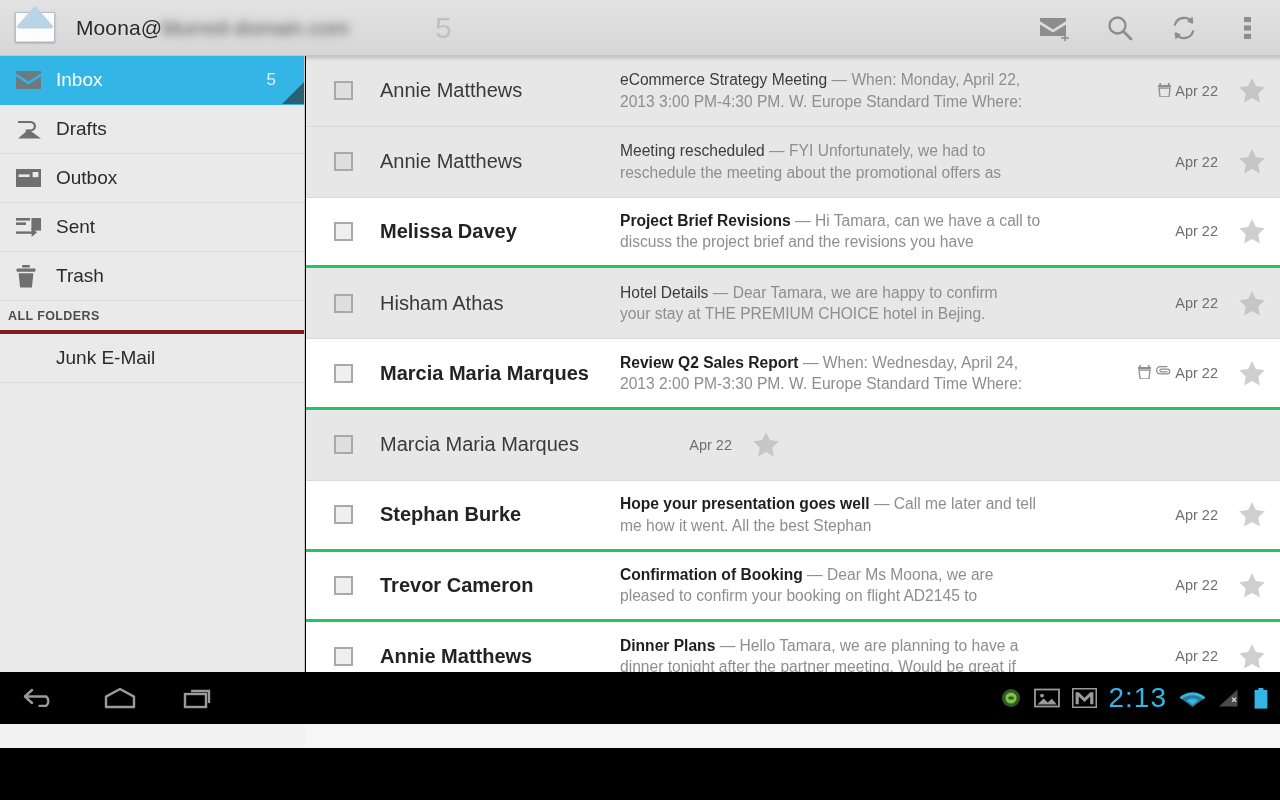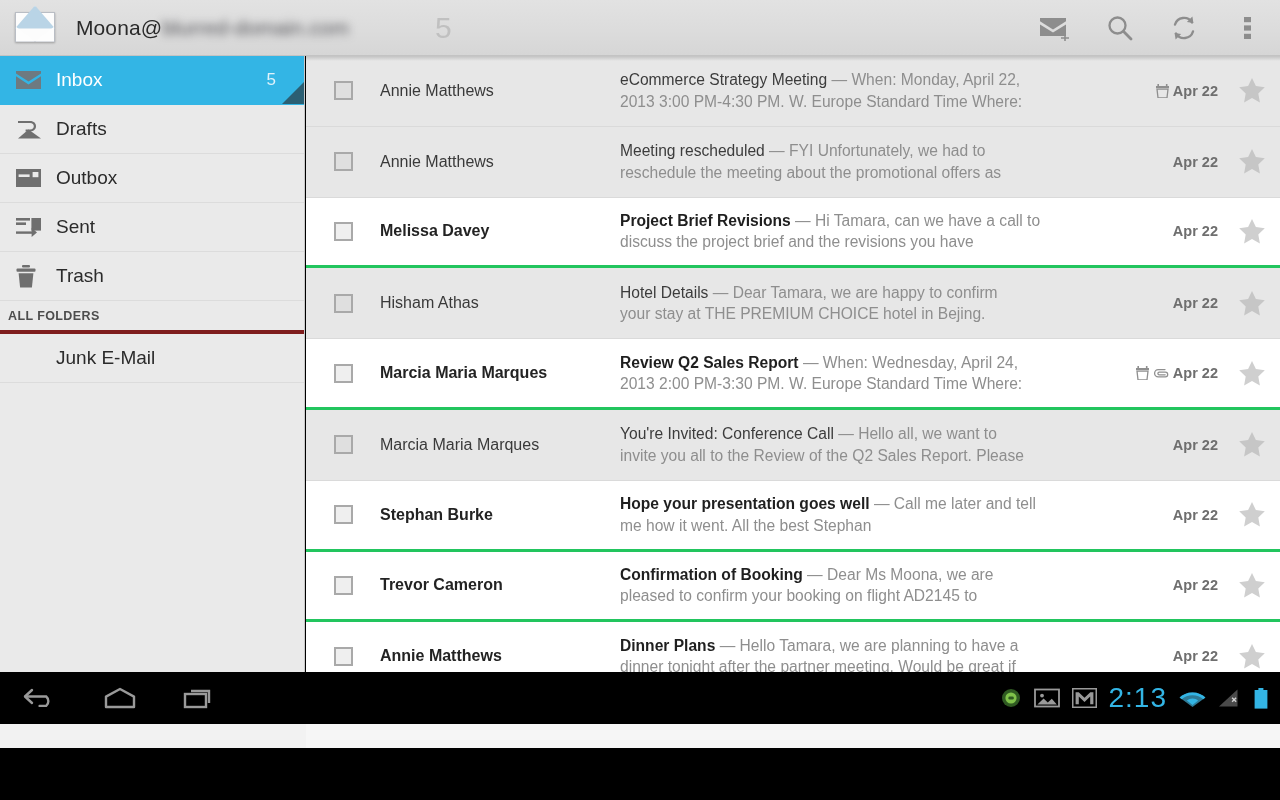--- a/index.html
+++ b/index.html
@@ -101,34 +101,34 @@
     border-bottom:3px solid #22c55e;
     background:#fff; cursor:pointer;
   }
   .row.read{ background:#e7e7e7; border-bottom:1px solid #dadada; }
   .cb-cell{ width:74px; display:flex; justify-content:center; align-items:center; }
   .cb{
     width:19px; height:19px; border:2px solid #a9a9a9; background:#dfdfdf;
   }
   .row:not(.read) .cb{ background:#efefef; }
   .sender{
-    width:240px; font-size:16px; color:#3a3a3a; padding-right:8px;
+    width:240px; font-size:20px; color:#3a3a3a; padding-right:8px;
     white-space:nowrap; overflow:hidden; text-overflow:ellipsis;
   }
   .row.unread .sender{ font-weight:bold; color:#232323; }
   .body-cell{ flex:1; min-width:0; padding-right:14px; }
   .bl{
     font-size:15.6px; color:#8e8e8e; line-height:21.5px;
     white-space:nowrap; overflow:hidden; text-overflow:ellipsis;
   }
   .subj{ color:#3c3c3c; }
   .row.unread .subj{ font-weight:bold; color:#1f1f1f; }
   .meta-cell{
-    width:118px; display:flex; align-items:center; justify-content:flex-end;
-    gap:4px; padding-right:6px;font-weight:bold;
+    width:118px; display:flex; align-items:flex-start; justify-content:flex-end;
+    gap:4px; padding-right:6px;
   }
   .date{ font-size:14.5px; color:#6f6f6f; white-space:nowrap; }
   .mini{ fill:#8f8f8f; display:block; }
   .star-cell{ width:56px; display:flex; align-items:center; justify-content:center; cursor:pointer; }
   .star{ fill:#cfcfcf; display:block; }
   .row.read .star{ fill:#c6c6c6; }
 
   .belowlist{
     position:absolute; left:306px; top:693px; width:974px; height:55px;
     background:#f6f6f6; border-top:1px solid #d0d0d0;
@@ -396,26 +396,20 @@
           <path d="M13 0l3.9 8.1 8.9 1.2-6.5 6.2 1.6 8.9L13 20.1 5.1 24.4l1.6-8.9L.2 9.3l8.9-1.2z"></path>
         </svg>
       </div>
     </div>
 
     <div class="row read">
       <div class="cb-cell">
           <div class="cb"></div>
         </div>
       <div class="sender">Marcia Maria Marques</div>
-      <div class="body-cell">
-        <div class="bl">
-          <span class="subj">You're Invited: Conference Call</span><span> — </span><span>Hello all, we want to</span>
-        </div>
-        <div class="bl">invite you all to the Review of the Q2 Sales Report. Please</div>
-      </div>
       <div class="meta-cell">
         <span class="date">Apr 22</span>
       </div>
       <div class="star-cell">
         <svg class="star" width="26" height="25" viewBox="0 0 26 25">
           <path d="M13 0l3.9 8.1 8.9 1.2-6.5 6.2 1.6 8.9L13 20.1 5.1 24.4l1.6-8.9L.2 9.3l8.9-1.2z"></path>
         </svg>
       </div>
     </div>
 

